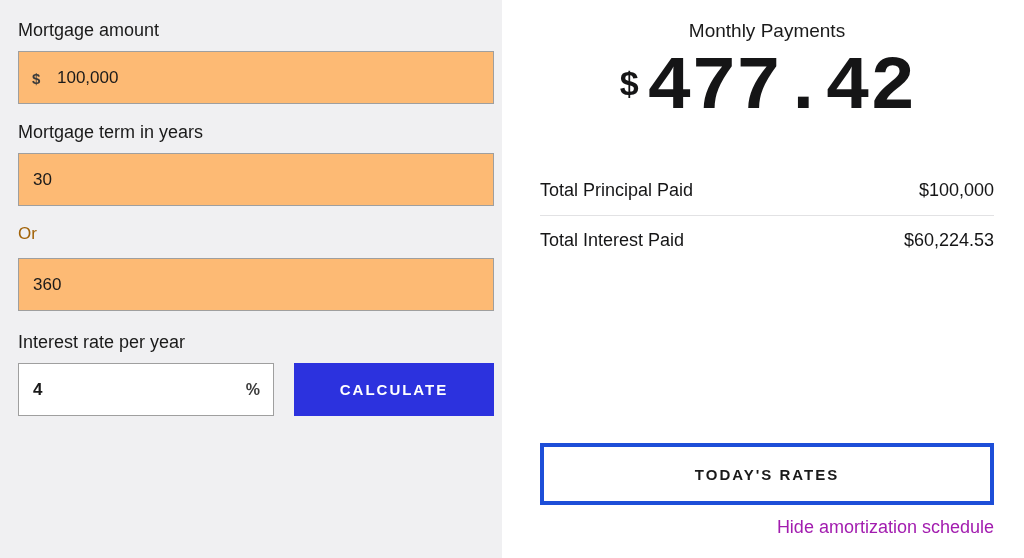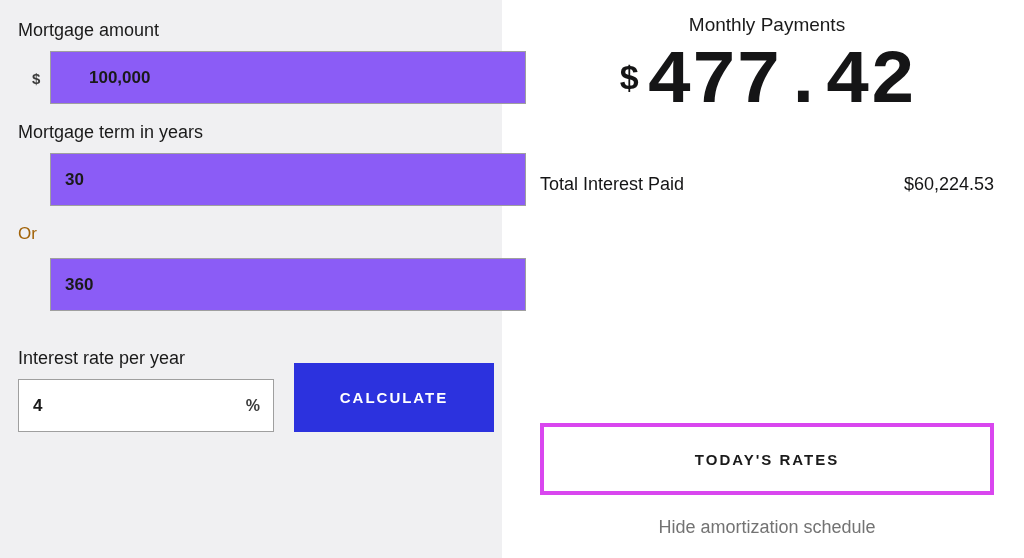--- a/index.html
+++ b/index.html
@@ -11,44 +11,43 @@
   display: flex;
   color: #151516;
 }
 .left {
   width: 502px;
   background: #f0f0f2;
   padding: 20px 8px 20px 18px;
 }
 .right {
   flex: 1;
-  padding: 14px 30px 20px 38px;
+  padding: 20px 30px 20px 38px;
   display: flex;
   flex-direction: column;
 }
 .field-group { margin-bottom: 18px; }
 .label {
   font-size: 18px;
   margin-bottom: 10px;
   color: #1a1a1a;
 }
 .input-wrap {
   position: relative;
 }
 .text-input {
   width: 100%;
   height: 53px;
   border: 1px solid #9f9f9f;
-  background: #8b5cf6;
+  background: #fdba74;
   font-size: 17px;
-  font-weight: 700;
+  font-weight: 400;
   padding: 0 14px;
   color: #1a1a1a;
   outline: none;
-  margin-left: 32px;
 }
 .text-input.has-prefix { padding-left: 38px; }
 .prefix {
   position: absolute;
   left: 14px;
   top: 50%;
   transform: translateY(-50%);
   font-size: 15px;
   font-weight: 700;
   color: #3a3a3a;
@@ -79,21 +78,21 @@
   border: 1px solid #9f9f9f;
   background: #fff;
   font-size: 17px;
   font-weight: 700;
   padding: 0 40px 0 14px;
   color: #1a1a1a;
   outline: none;
 }
 .calc-btn {
   margin-top: 34px;
-  height: 69px;
+  height: 53px;
   flex: 1;
   background: #2c32de;
   color: #fff;
   border: none;
   font-size: 15px;
   font-weight: 700;
   letter-spacing: 2px;
   cursor: pointer;
 }
 .monthly-label {
@@ -127,33 +126,33 @@
   display: flex;
   justify-content: space-between;
   font-size: 18px;
   padding: 14px 0;
 }
 .summary-row + .summary-row {
   border-top: 1px solid #e2e2e4;
 }
 .spacer { flex: 1; }
 .rates-btn {
-  height: 72px;
+  height: 62px;
   background: #fff;
-  border: 4px solid #d946ef;
+  border: 4px solid #1d4ed8;
   font-size: 15px;
   font-weight: 700;
   letter-spacing: 2px;
   color: #1a1a1a;
   cursor: pointer;
-  margin-bottom: 22px;
+  margin-bottom: 12px;
 }
 .hide-link {
-  text-align: center;
-  color: #737373;
+  text-align: right;
+  color: #a21caf;
   font-size: 18px;
   cursor: pointer;
 }
 </style>
 </head>
 <body>
 
 <div class="left">
 
   <div class="field-group">
@@ -189,20 +188,24 @@
 </div>
 
 <div class="right">
   <div class="monthly-label">Monthly Payments</div>
   <div class="monthly-amount">
     <span class="dollar">$</span>
     <span class="value">477.42</span>
   </div>
 
   <div class="summary-row">
+    <span>Total Principal Paid</span>
+    <span>$100,000</span>
+  </div>
+  <div class="summary-row">
     <span>Total Interest Paid</span>
     <span>$60,224.53</span>
   </div>
 
   <div class="spacer"></div>
 
   <button class="rates-btn">TODAY'S RATES</button>
   <div class="hide-link">Hide amortization schedule</div>
 </div>
 

